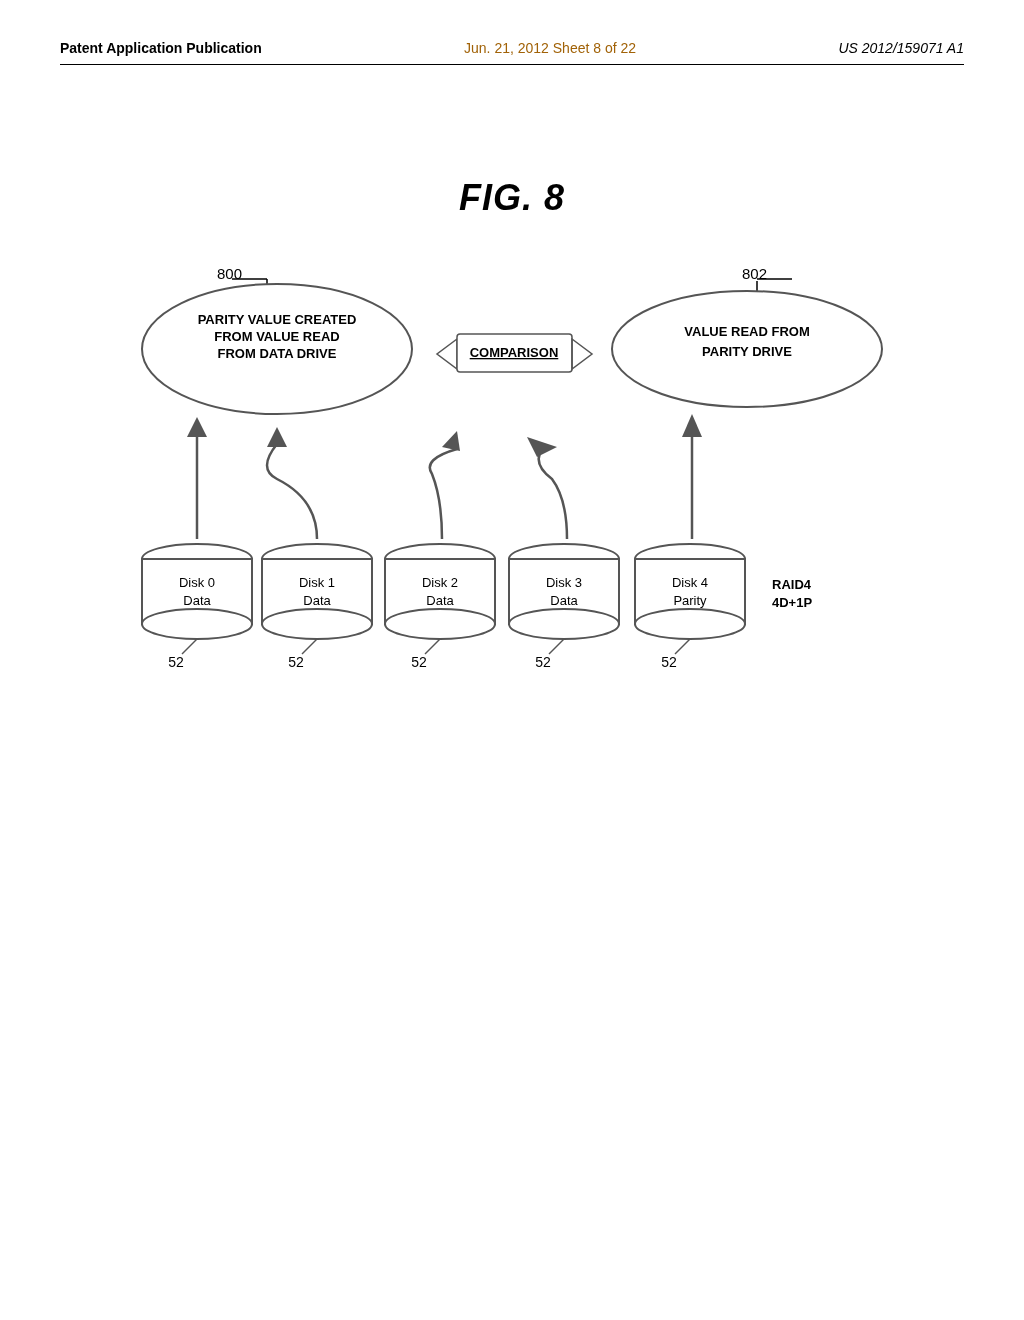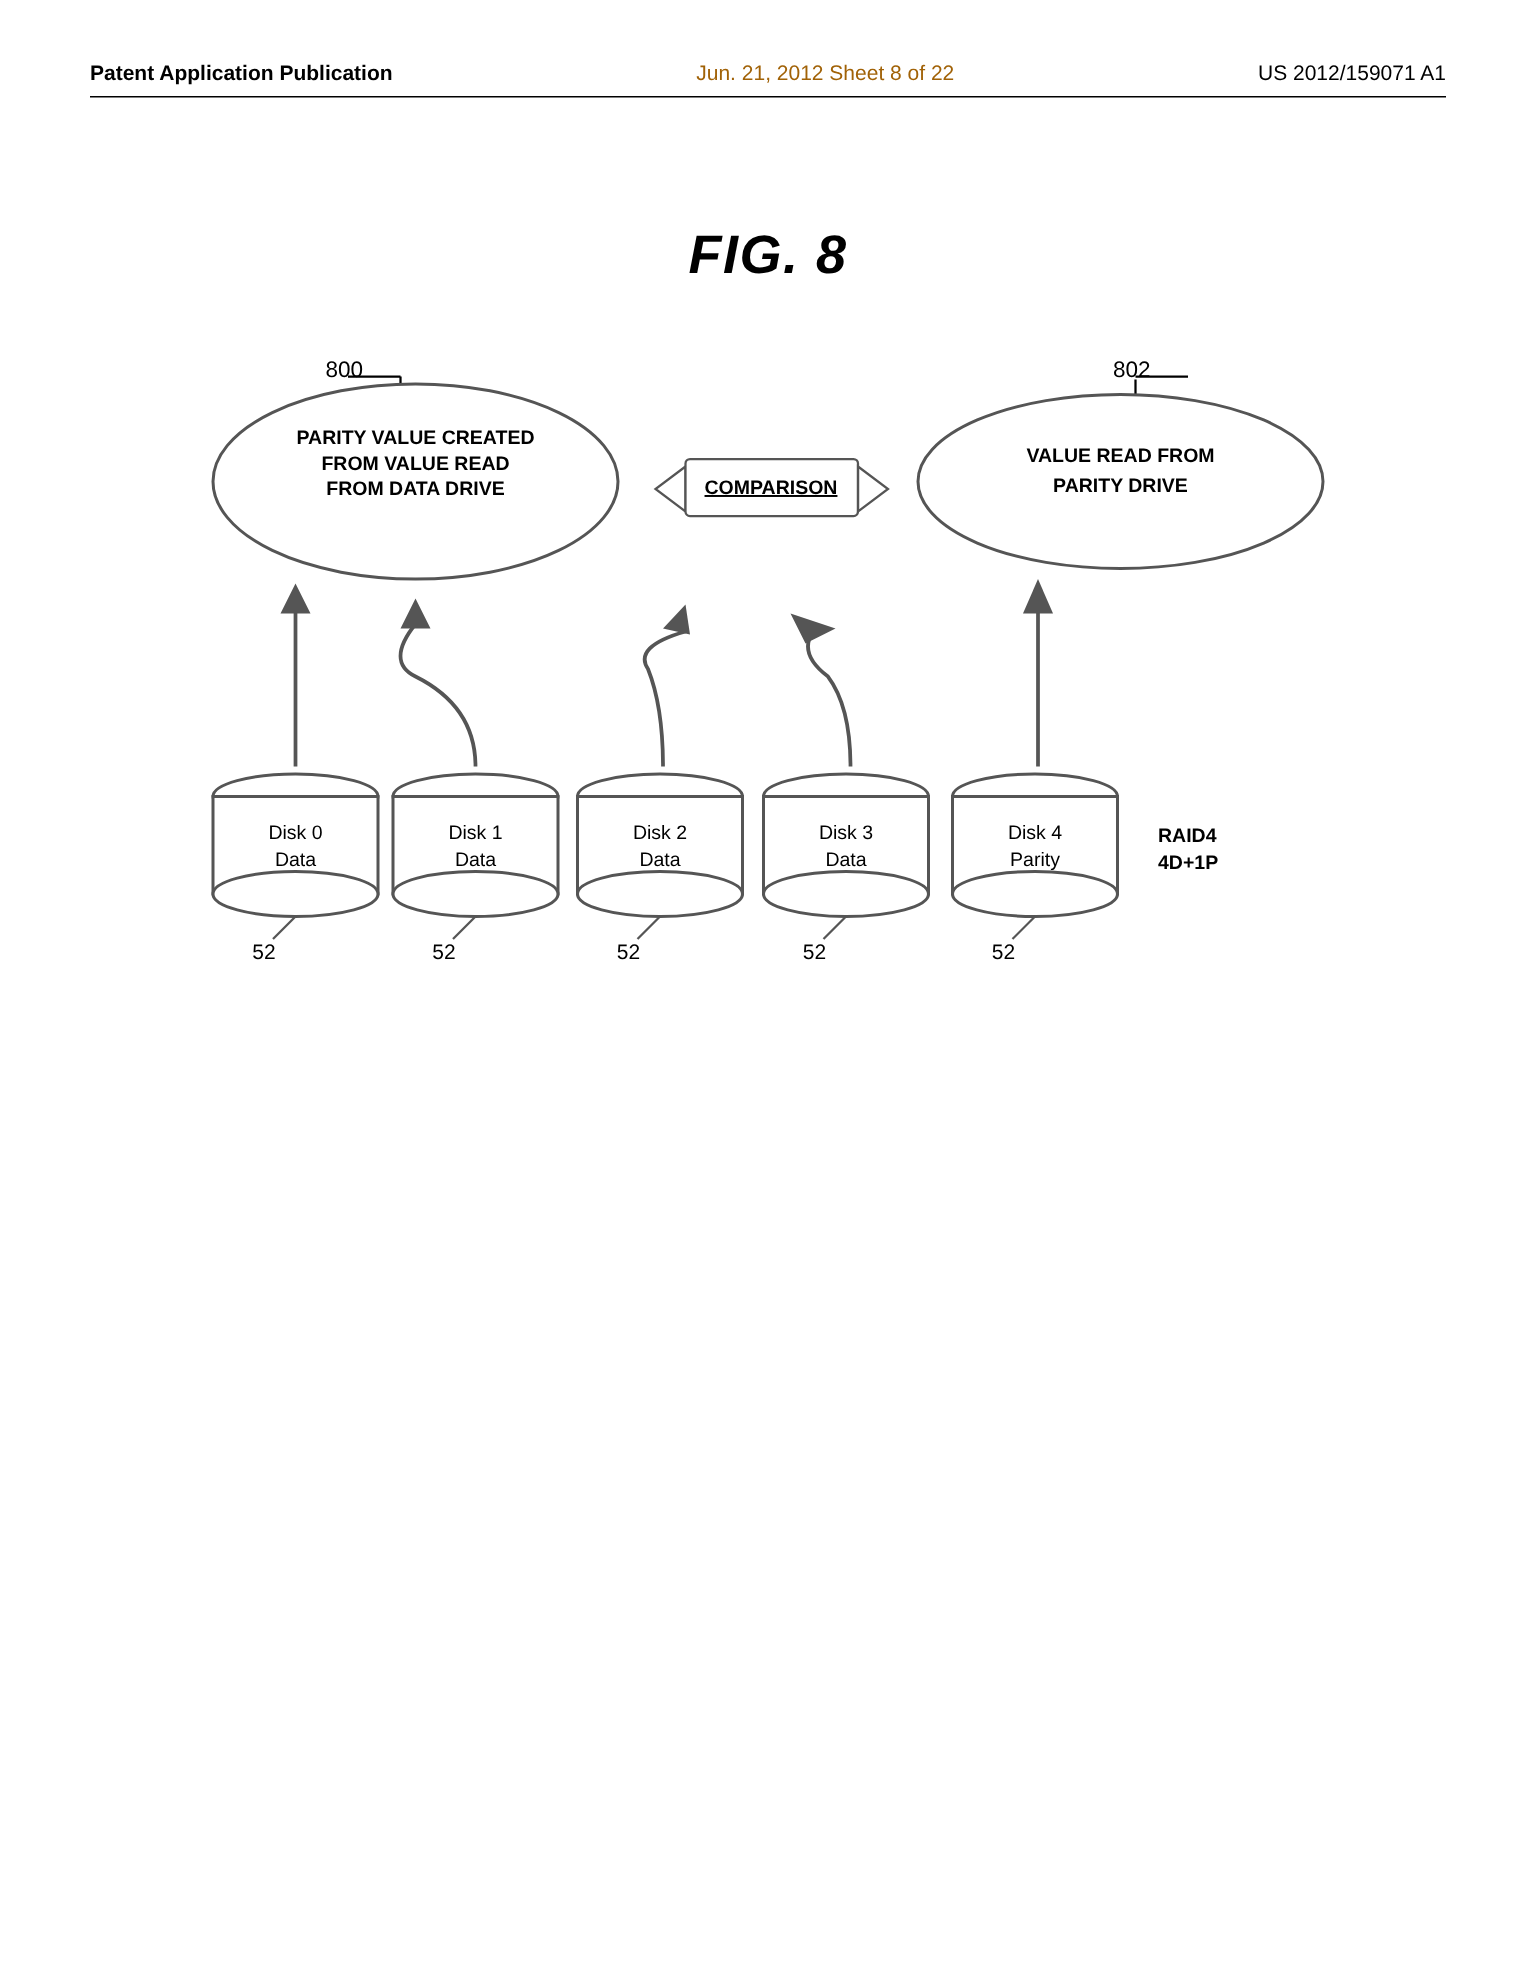--- a/index.html
+++ b/index.html
@@ -36,29 +36,30 @@
     }
     .header-center {
       font-size: 14px;
       color: #a16207;
       text-align: center;
     }
     .header-right {
       font-size: 14px;
       color: #000;
       text-align: right;
+      font-style: italic;
     }
 
     
     .fig-title {
       text-align: center;
       font-size: 36px;
       font-weight: bold;
       font-style: italic;
-      margin-top: 84px;
+      margin-top: 112px;
       margin-bottom: 40px;
       letter-spacing: 1px;
     }
   </style>
 </head>
 <body>
 
 <div class="page">
 
   <div class="header">

